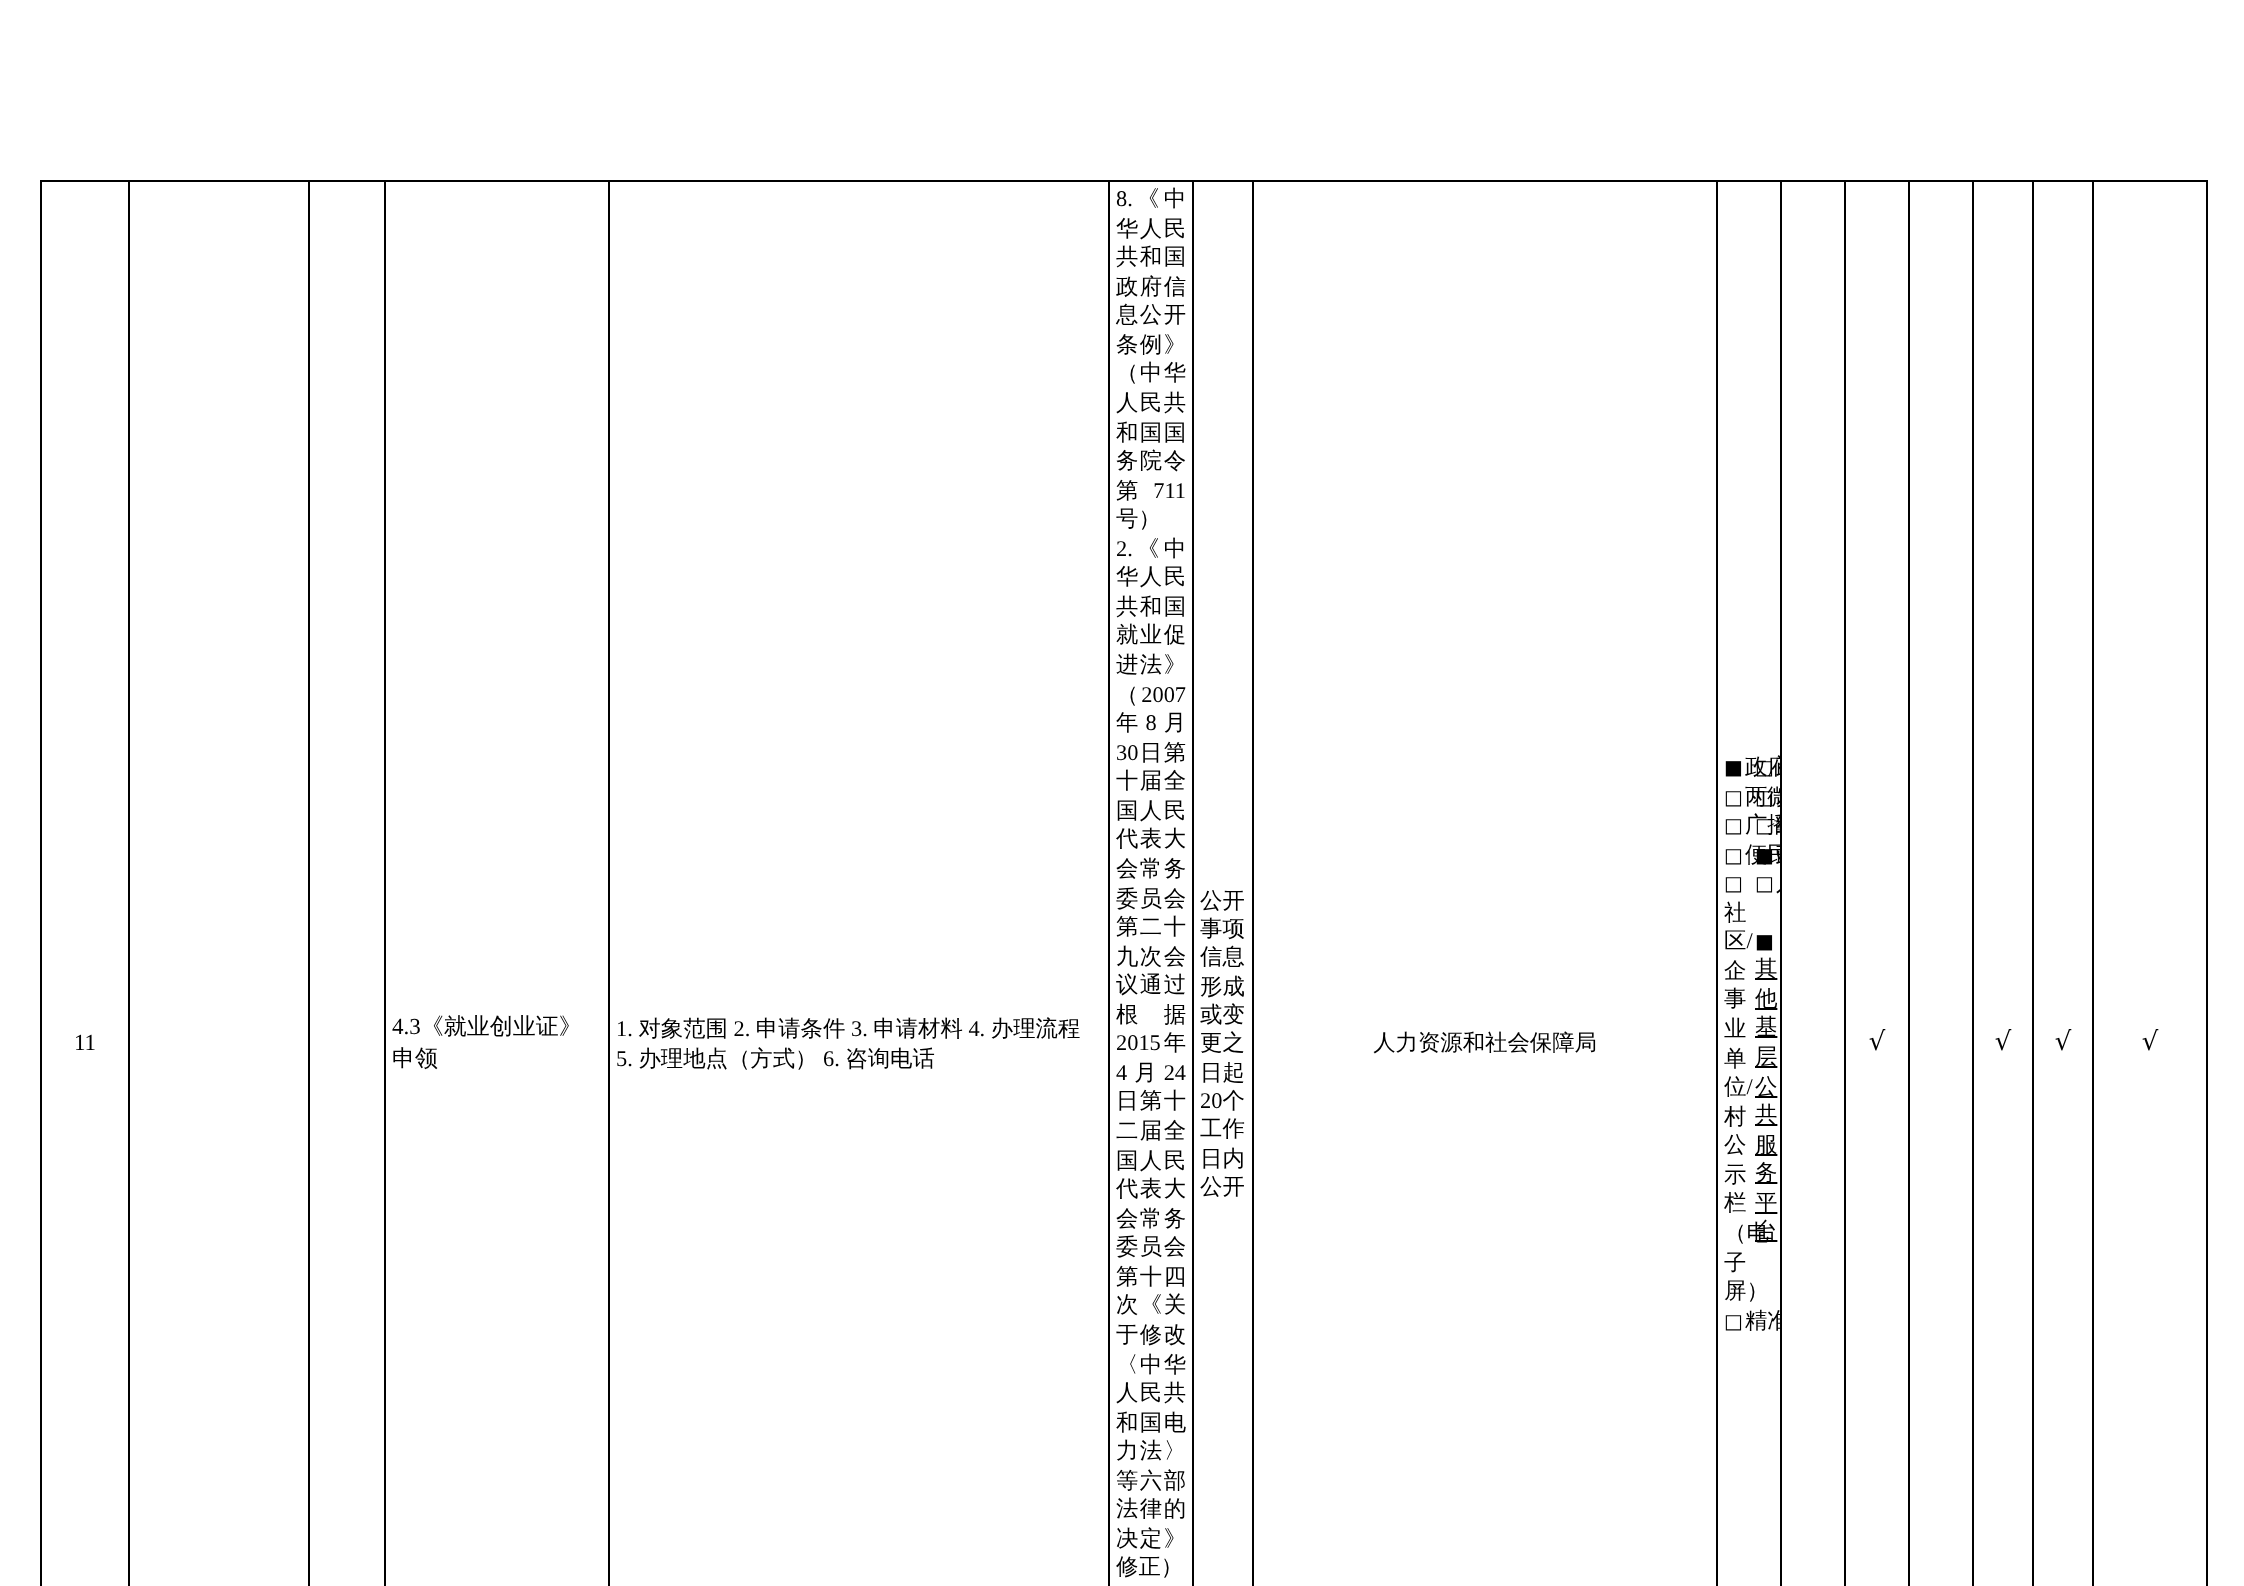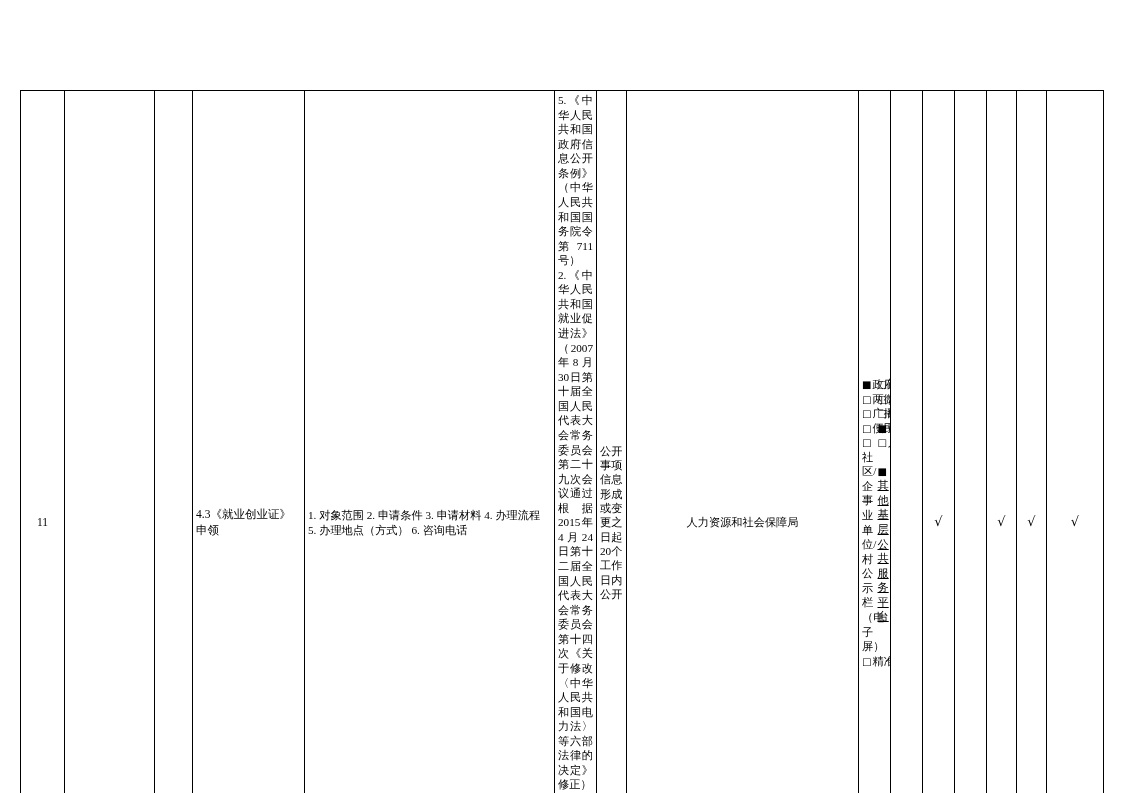--- a/index.html
+++ b/index.html
@@ -154,21 +154,21 @@
       </colgroup>
       <tbody>
 
         <tr style="height:150px;">
           <td class="cell-no">11</td>
           <td class="cell-cat"></td>
           <td class="blankcell"></td>
           <td class="cell-name v-mid">4.3《就业创业证》申领</td>
           <td class="cell-items v-mid">1. 对象范围  2. 申请条件  3. 申请材料  4. 办理流程  5. 办理地点（方式）  6. 咨询电话</td>
           <td class="cell-basis v-top">
-            <p>5.《中华人民共和国政府信息公开条例》（中华人民共和国国务院令第711号）</p>
+            <p>8.《中华人民共和国政府信息公开条例》（中华人民共和国国务院令第711号）</p>
             <p>2.《中华人民共和国就业促进法》（2007年8月30日第十届全国人民代表大会常务委员会第二十九次会议通过根据2015年4月24 日第十二届全国人民代表大会常务委员会第十四次《关于修改〈中华人民共和国电力法〉等六部法律的决定》修正）</p>
             <p>3.《人力资源市场暂行条例》（中华人民共和国国务院令第700号）</p>
           </td>
           <td class="cell-time v-mid">公开事项信息形成或变更之日起20个工作日内公开</td>
           <td class="cell-org v-mid">人力资源和社会保障局</td>
           <td class="v-top">
             <div class="chan">
               <div class="col">
                 <div class="line"><span class="bx">■</span><span>政府网站</span></div>
                 <div class="line"><span class="bx">□</span><span>两微一端</span></div>

